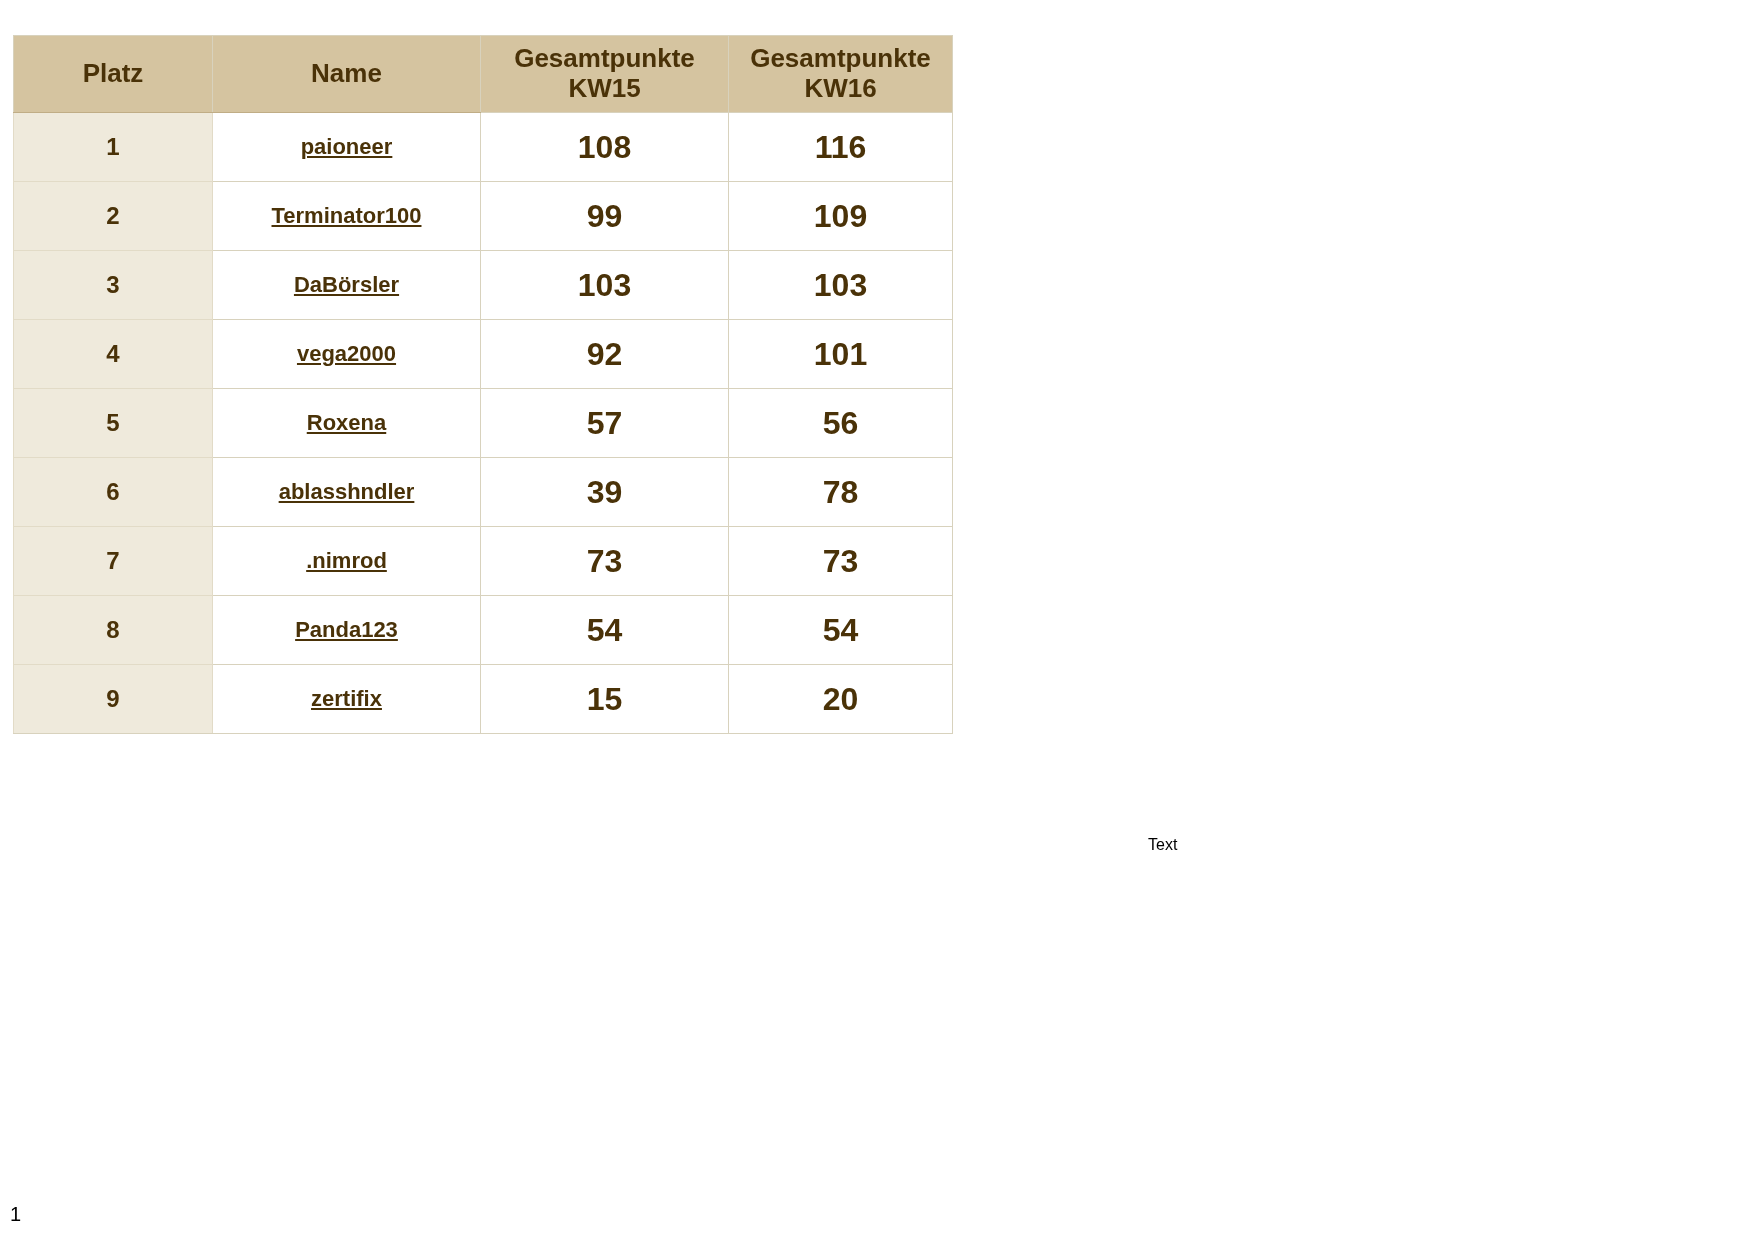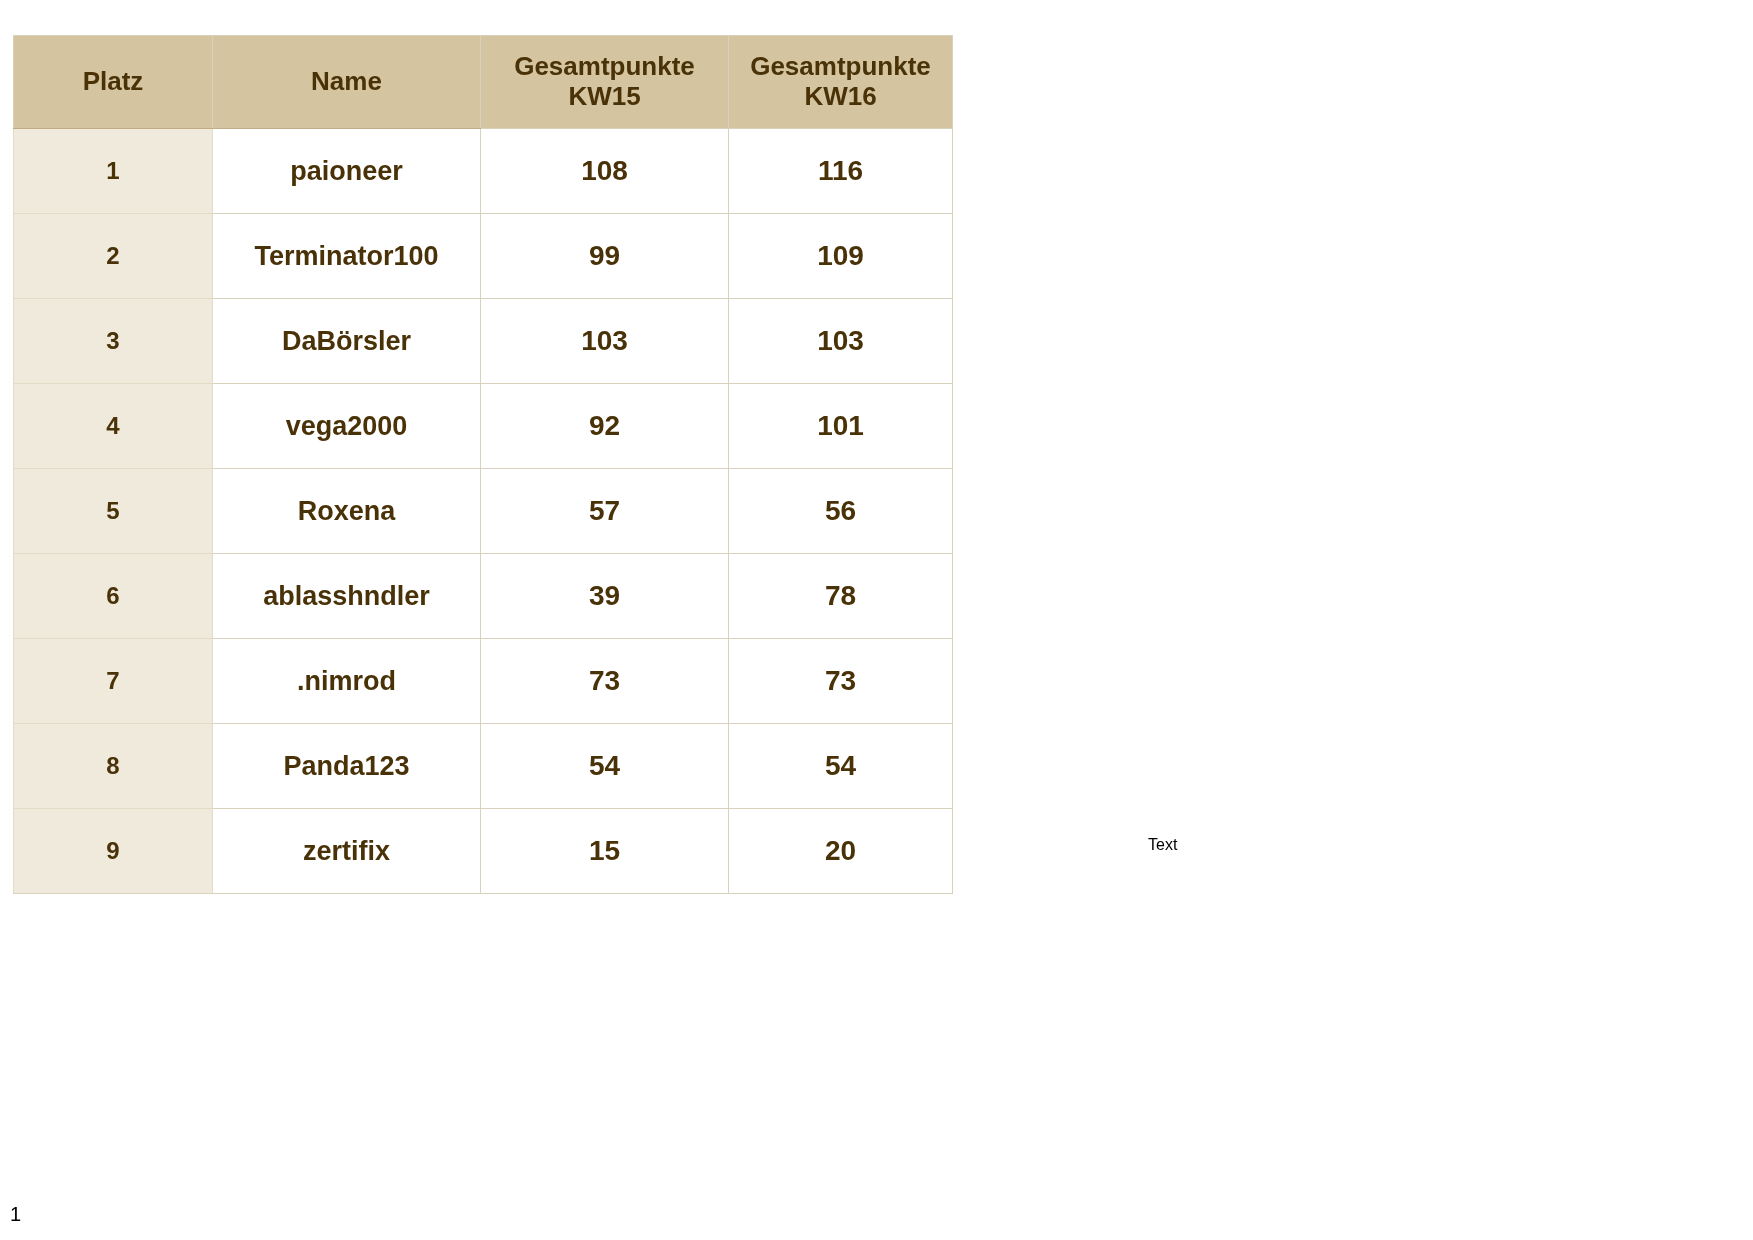--- a/index.html
+++ b/index.html
@@ -31,21 +31,21 @@
     border-collapse: collapse;
     table-layout: fixed;
   }
   table.score-table th,
   table.score-table td {
     border: 1px solid #d8d2bd;
     font-weight: bold;
     color: #4a3208;
     text-align: center;
     vertical-align: middle;
-    padding: 12px;
+    padding: 4px;
   }
 
   
   col.c-rank  { width: 199px; }
   col.c-name  { width: 268px; }
   col.c-kw15  { width: 248px; }
   col.c-kw16  { width: 224px; }
 
   thead th {
     background: #d5c4a0;
@@ -64,24 +64,25 @@
     font-size: 26px;
     background: #ffffff;
     border-color: #ddd6c4;
   }
   tbody td.cell-rank {
     background: #efeadc;
     border-color: #e2dbc7;
     font-size: 24px;
   }
   tbody td.cell-name {
-    font-size: 27px;
+    font-size: 22px;
+    text-decoration: underline;
   }
   tbody td.cell-num {
-    font-size: 28px;
+    font-size: 32px;
   }
   tbody tr:last-child td {
     border-bottom: 1px solid #d8d2bd;
   }
 
   
   .text-box {
     position: absolute;
     left: 1148px;
     top: 836px;

